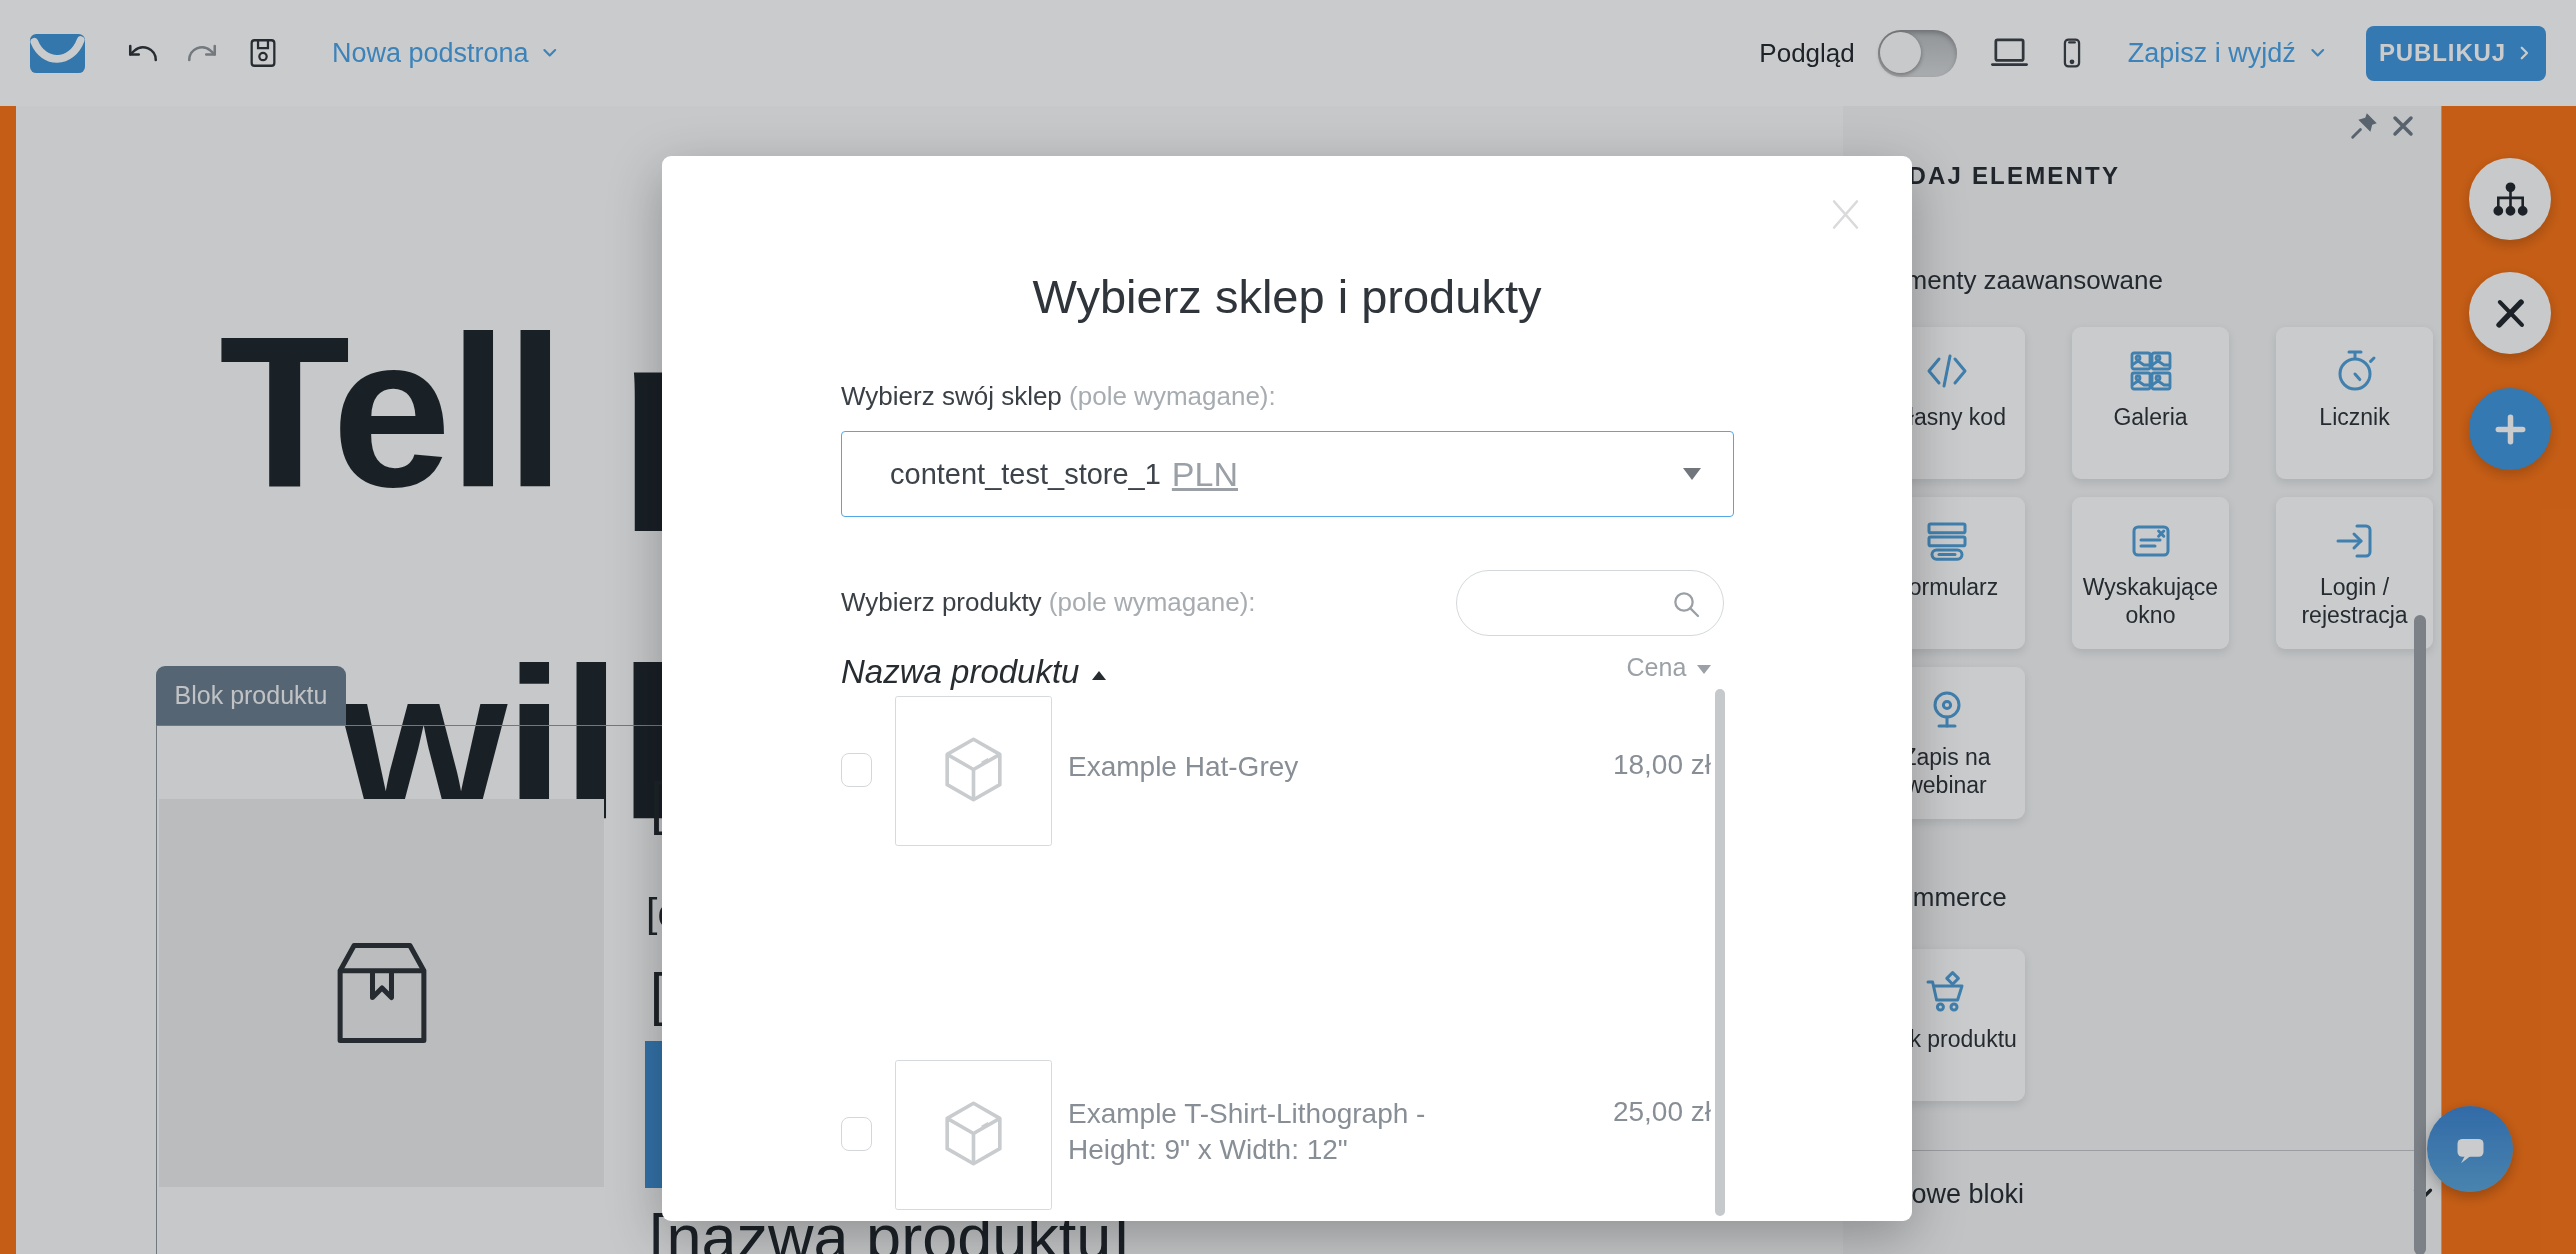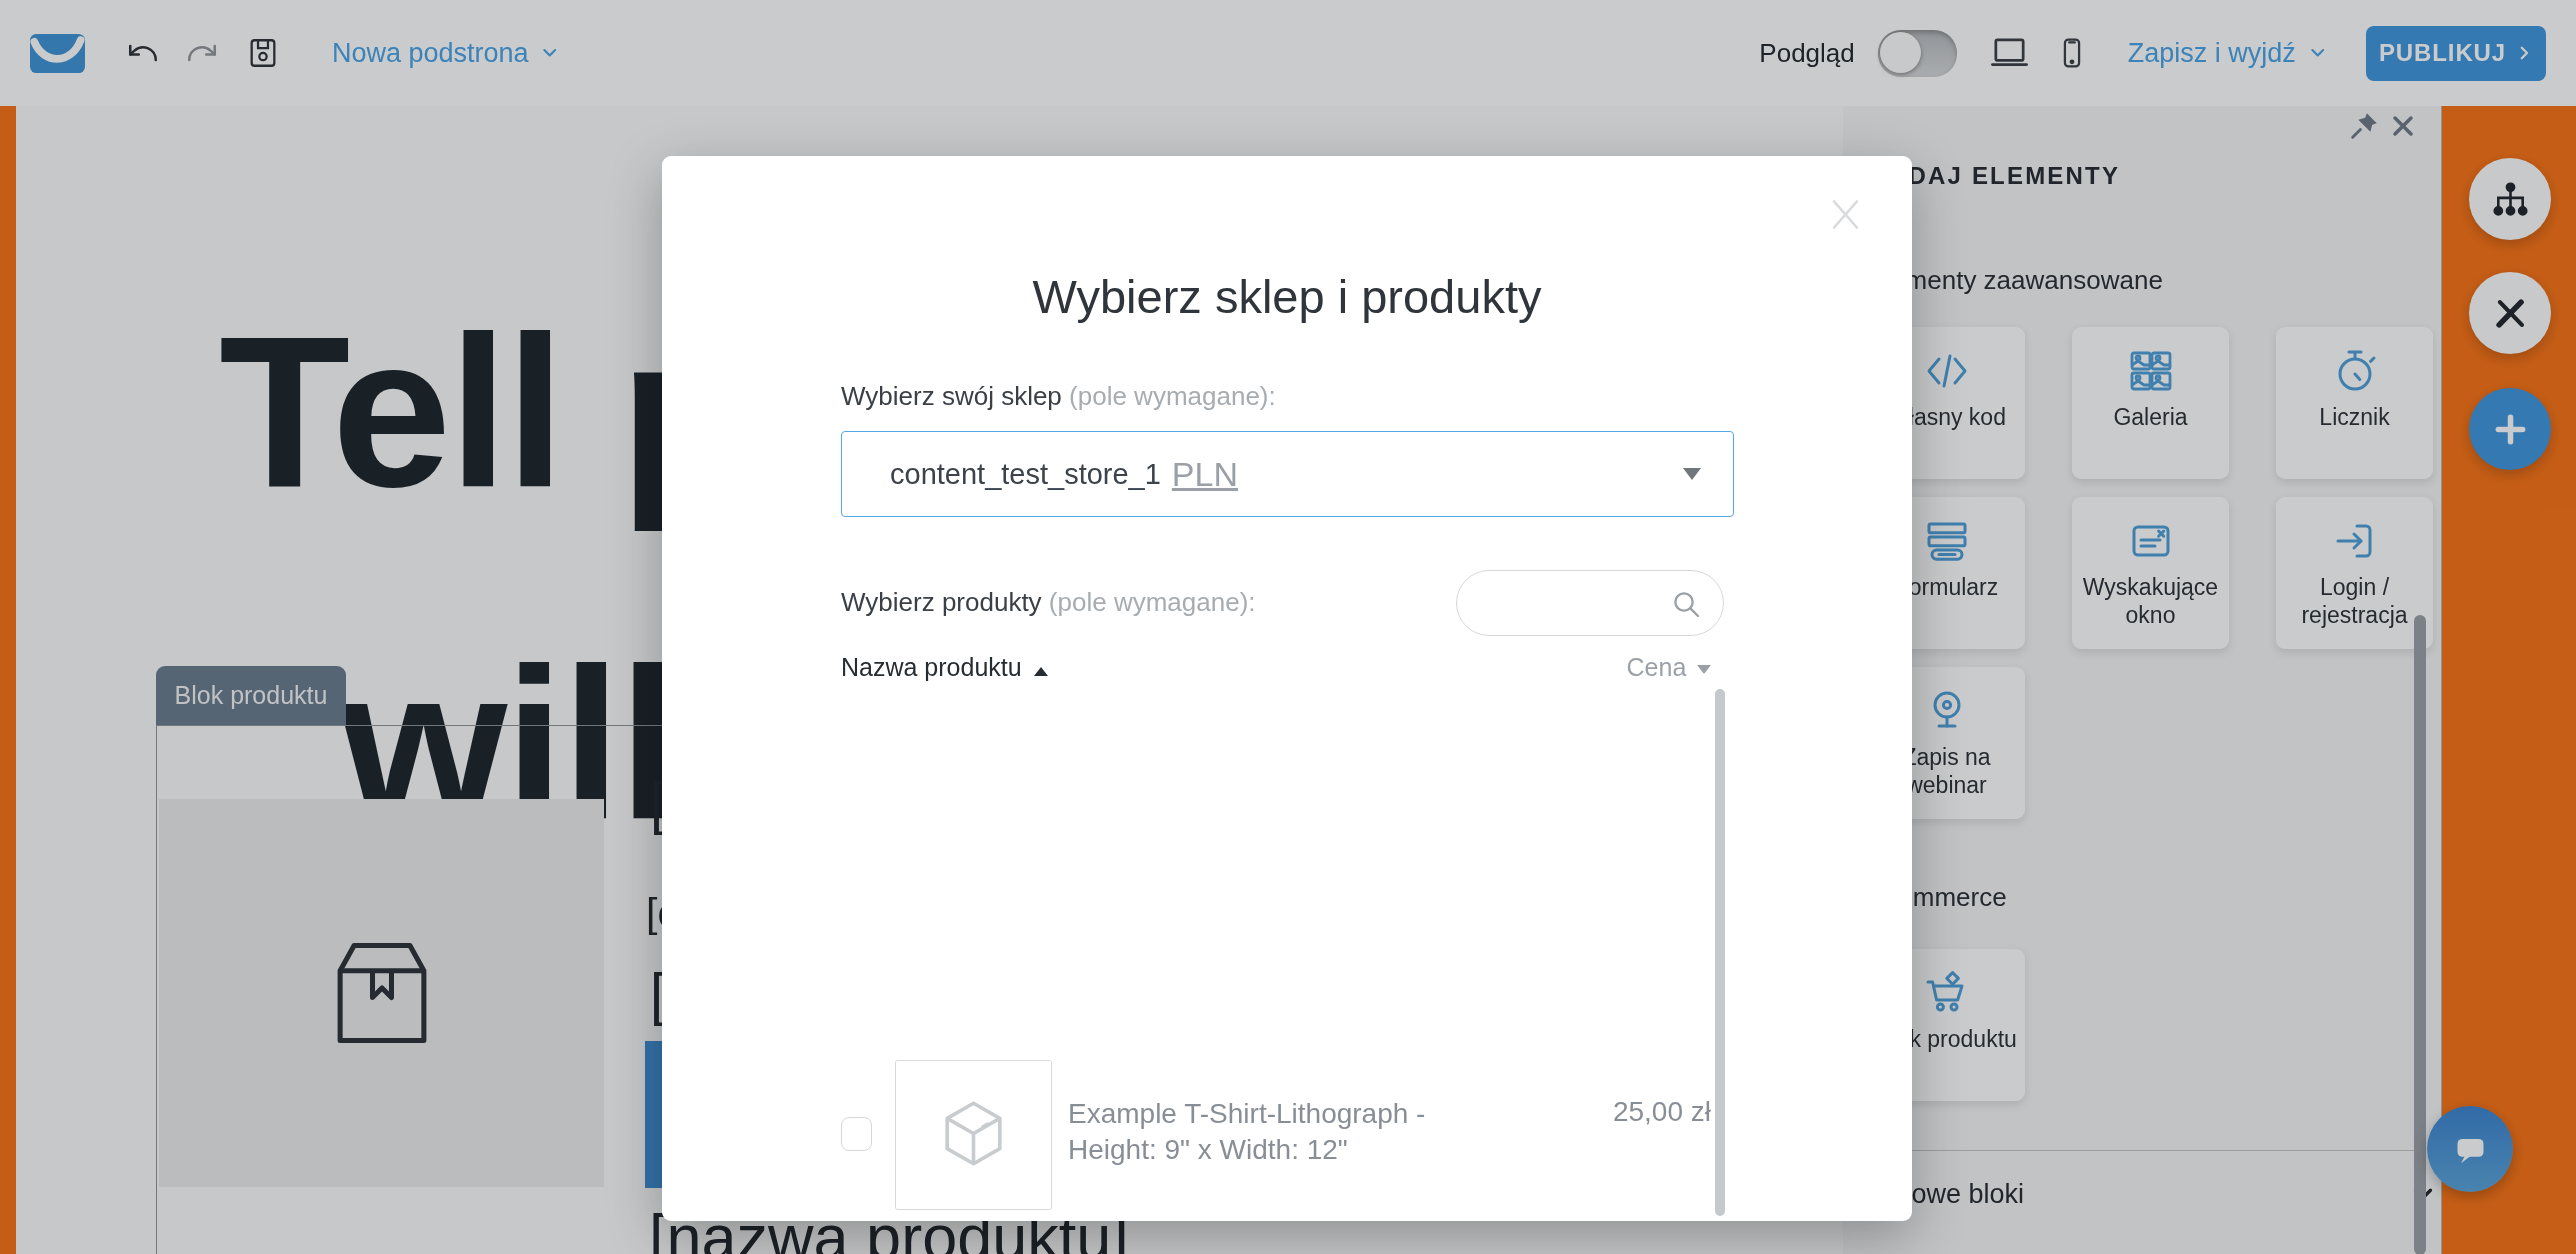--- a/index.html
+++ b/index.html
@@ -106,21 +106,21 @@
   .m-select .cur { font-size:34px; color:#9aa0a6; margin-left:11px;text-decoration:underline; }
   .caret-down { margin-left:auto; width:0; height:0; border-left:9.8px solid transparent; border-right:9.8px solid transparent;
                 border-top:12.5px solid #70767c; }
   .m-search { position:absolute; left:794px; top:414px; width:268px; height:66px; border:1.8px solid #d5d8da; border-radius:33px;
               background:#fff; }
   .m-search input { position:absolute; left:25px; top:5.4px; width:179px; height:52px; border:none; outline:none;
                     font-family:inherit; font-size:25px; color:#3c434a; background:transparent; }
   .m-search svg { position:absolute; right:21.5px; top:17px; width:32px; height:32px; color:#9aa0a6; }
   .sort-row { position:absolute; left:179px; top:497px; width:870px; height:36px; }
   .sort-name { position:absolute; left:0; display:flex; align-items:center; gap:12.5px; cursor:pointer; }
-  .sort-name span { font-size:25px; color:#272c31; }
+  .sort-name span { font-size:33px; color:#272c31;font-style:italic; }
   .tri-up { width:0; height:0; border-left:7.2px solid transparent; border-right:7.2px solid transparent; border-bottom:9.8px solid #272c31; margin-top:7.2px; }
   .sort-price { position:absolute; right:0; display:flex; align-items:center; gap:10.7px; cursor:pointer; }
   .sort-price span { font-size:25px; color:#9ba1a7; }
   .tri-down { width:0; height:0; border-left:7.2px solid transparent; border-right:7.2px solid transparent; border-top:9.8px solid #9ba1a7; margin-top:3.6px; }
   .plist { position:absolute; left:179px; top:0; width:870px; height:1065px; }
   .prow { position:absolute; left:0; width:870px; height:154px; }
   .prow-1 { top:538px; } .prow-2 { top:725px; } .prow-3 { top:902px; }
   .pcheck { position:absolute; left:0; top:59px; width:31px; height:34px; border:1.8px solid #d4d7da; border-radius:8px; background:#fff; cursor:pointer; }
   .pimg { position:absolute; left:54px; top:1.8px; width:157px; height:150px; border:0.9px solid #d7dadc; border-radius:2.7px;
           background:#fff; display:flex; align-items:center; justify-content:center; }
@@ -397,20 +397,33 @@
         <span>Nazwa produktu</span>
         <span class="tri-up"></span>
       </div>
       <div class="sort-price">
         <span>Cena</span>
         <span class="tri-down"></span>
       </div>
     </div>
 
     <div class="plist">
+      <div class="prow prow-1">
+        <div class="pcheck"></div>
+        <div class="pimg">
+          <svg viewBox="0 0 24 24" fill="none" stroke="currentColor" stroke-width="1.1" stroke-linejoin="round">
+              <path d="M12 2.5l8 4.6v9.2l-8 4.6-8-4.6V7.1z"></path>
+              <path d="M4 7.1l8 4.6 8-4.6"></path>
+              <path d="M12 11.7v9.2"></path>
+              <path d="M14.6 9.8l2-1.1"></path>
+            </svg>
+        </div>
+        <div class="pname">Example Hat-Grey</div>
+        <div class="pprice">18,00 zł</div>
+      </div>
       <div class="prow prow-3">
         <div class="pcheck"></div>
         <div class="pimg">
           <svg viewBox="0 0 24 24" fill="none" stroke="currentColor" stroke-width="1.1" stroke-linejoin="round">
               <path d="M12 2.5l8 4.6v9.2l-8 4.6-8-4.6V7.1z"></path>
               <path d="M4 7.1l8 4.6 8-4.6"></path>
               <path d="M12 11.7v9.2"></path>
               <path d="M14.6 9.8l2-1.1"></path>
             </svg>
         </div>

